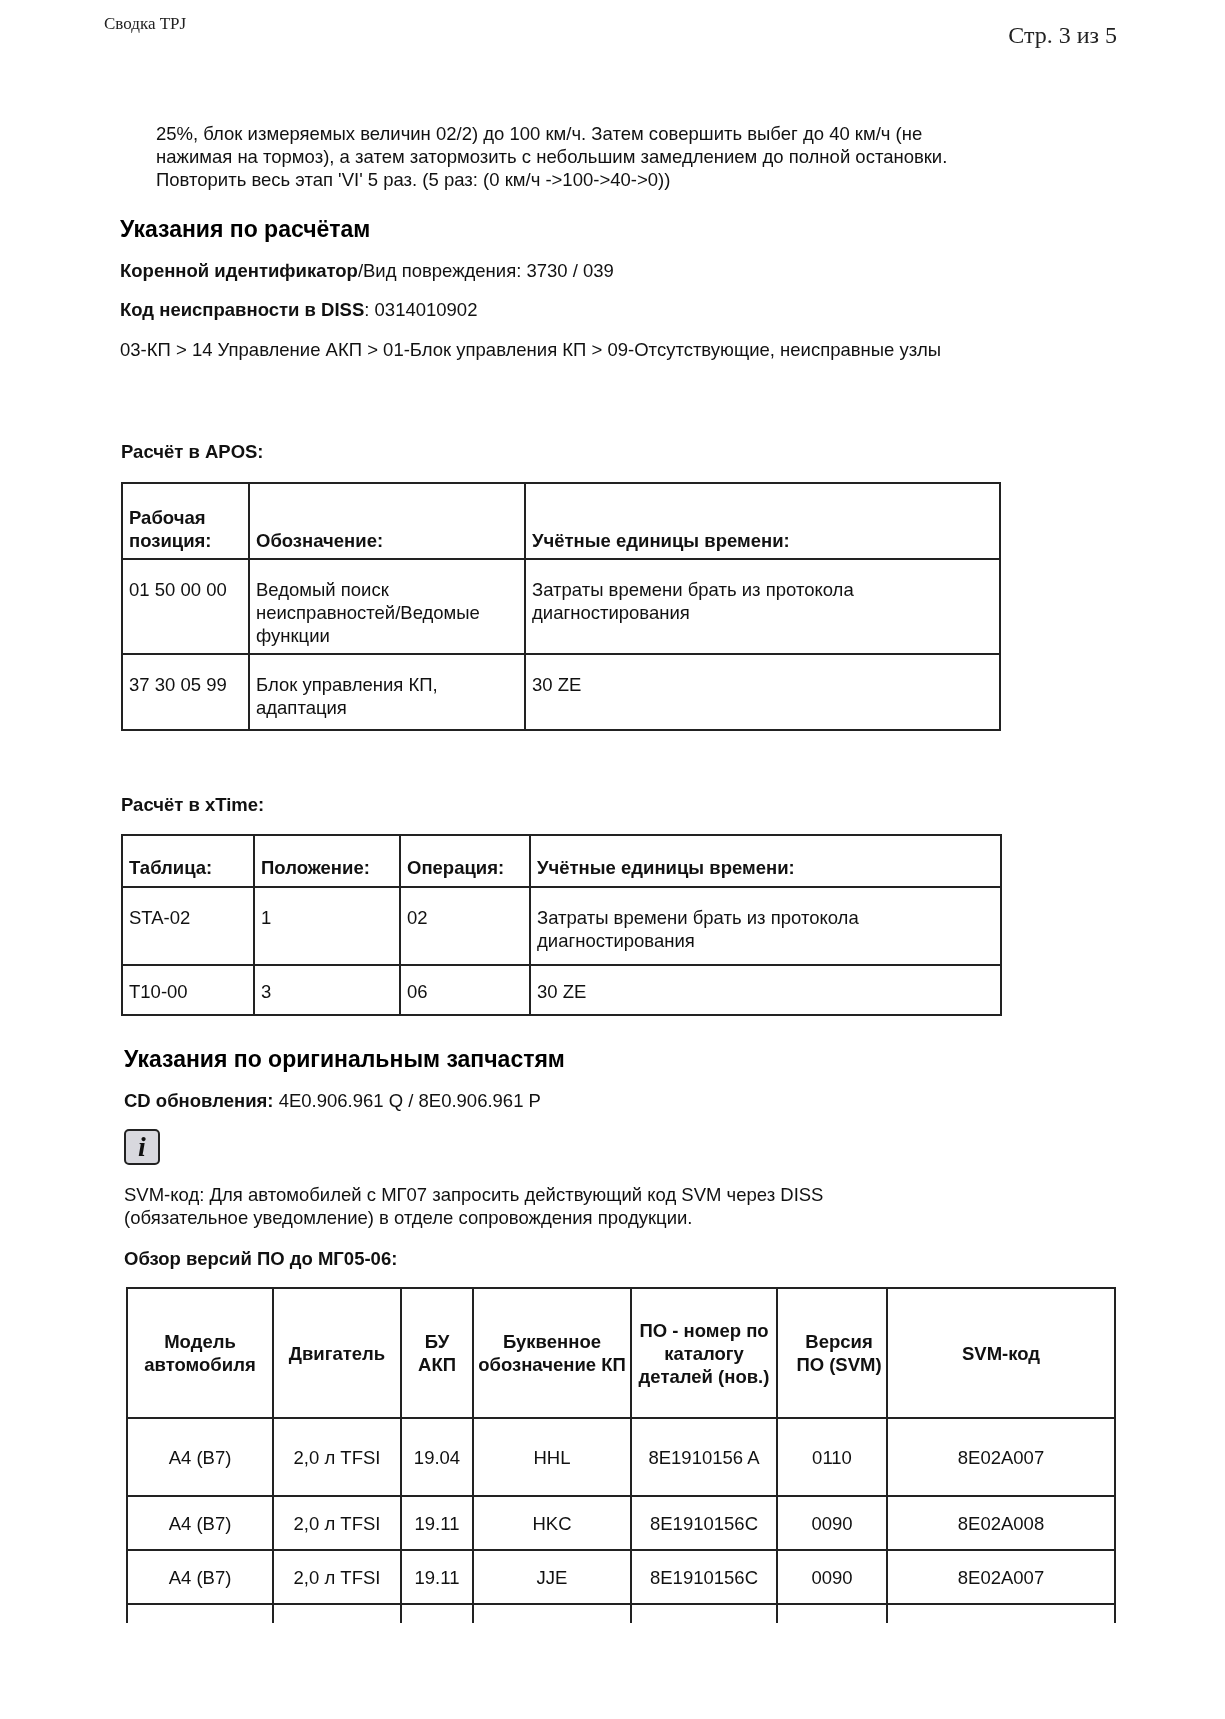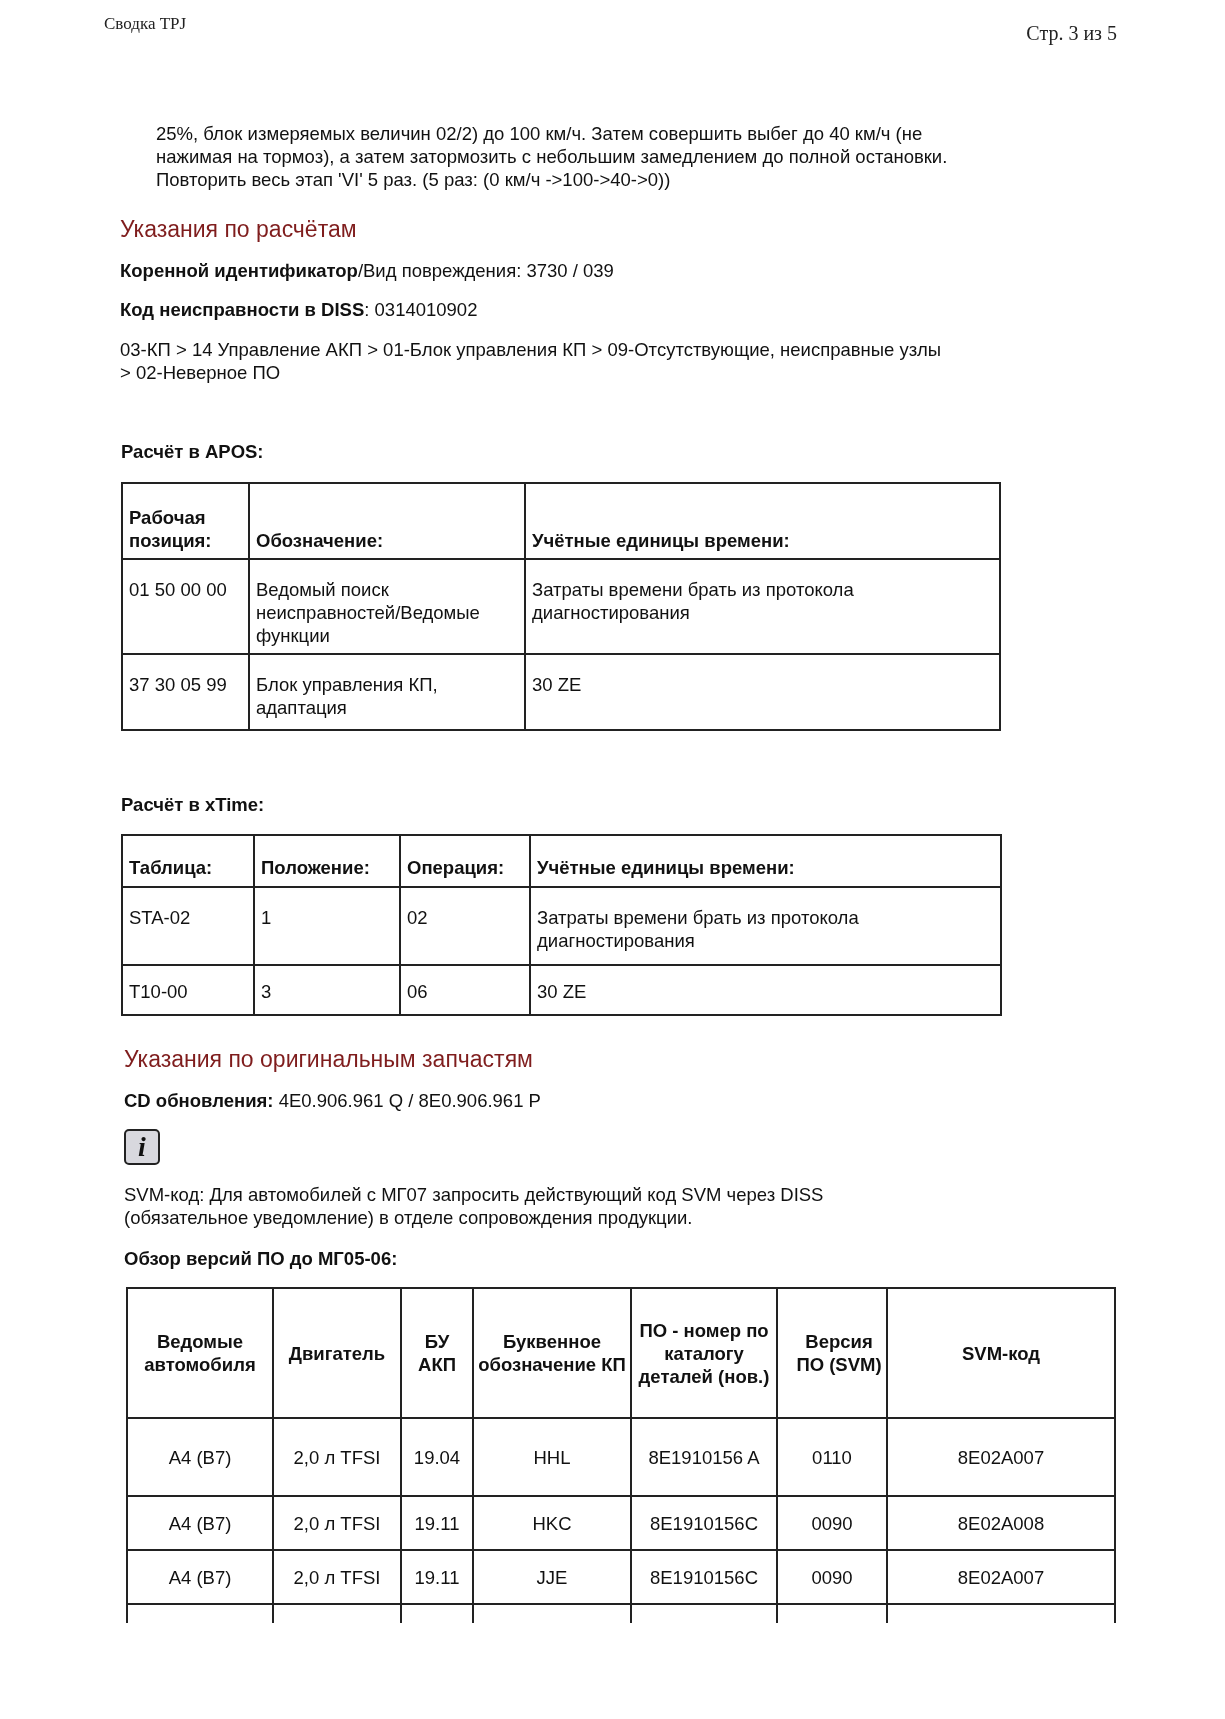--- a/index.html
+++ b/index.html
@@ -6,26 +6,26 @@
     body {
       width: 1225px; height: 1719px; background: #ffffff; position: relative; overflow: hidden;
       font-family: "Liberation Sans", sans-serif; color: #111111;
     }
     .page-header-left {
       position: absolute; left: 104px; top: 14px; font-family: "Liberation Serif", serif;
       font-size: 17px; color: #222;
     }
     .page-header-right {
       position: absolute; right: 108px; top: 22px; font-family: "Liberation Serif", serif;
-      font-size: 20px; color: #222;
+      font-size: 24px; color: #222;
     }
     .intro {
       position: absolute; left: 120px; top: 122px; width: 960px; font-size: 18.5px; line-height: 23px; margin-left: 36px;
     }
-    .h2 { position: absolute; font-size: 23px; font-weight: normal; color: #7f1d1d; }
+    .h2 { position: absolute; font-size: 23px; font-weight: bold; color: #000000; }
     .line { position: absolute; font-size: 18.5px; line-height: 23px; }
     .b { font-weight: bold; }
     .sub { position: absolute; font-size: 18.5px; font-weight: bold; }
 
     table { border-collapse: collapse; position: absolute; }
     td, th { border: 2px solid #222; font-size: 18.5px; line-height: 23px; vertical-align: top; text-align: left; }
     th { font-weight: bold; }
 
     #apos { left: 121px; top: 482px; width: 880px; }
     #apos th { padding: 22px 6px 6px 6px; vertical-align: bottom; height: 46px; }
@@ -69,21 +69,20 @@
 <div class="h2" style="left:120px; top:216px;">Указания по расчётам</div>
 
 <div class="line" style="left:120px; top:259px;">
   <span class="b">Коренной идентификатор</span><span>/Вид повреждения: 3730 / 039</span>
 </div>
 <div class="line" style="left:120px; top:298px;">
   <span class="b">Код неисправности в DISS</span><span>: 0314010902</span>
 </div>
 <div class="line" style="left:120px; top:338px;">
   <div>03-КП &gt; 14 Управление АКП &gt; 01-Блок управления КП &gt; 09-Отсутствующие, неисправные узлы</div>
-  <div>&gt; 02-Неверное ПО</div>
 </div>
 
 <div class="sub" style="left:121px; top:441px;">Расчёт в APOS:</div>
 <table id="apos">
   <tbody>
       <tr>
     <th style="width:113px;">Рабочая позиция:</th>
     <th style="width:262px;">Обозначение:</th>
     <th>Учётные единицы времени:</th>
   </tr>
@@ -131,21 +130,21 @@
 <div class="info-icon">i</div>
 <div class="line" style="left:124px; top:1183px;">
   <div>SVM-код: Для автомобилей с МГ07 запросить действующий код SVM через DISS</div>
   <div>(обязательное уведомление) в отделе сопровождения продукции.</div>
 </div>
 <div class="sub" style="left:124px; top:1248px;">Обзор версий ПО до МГ05-06:</div>
 
 <table id="versions">
   <tbody>
       <tr>
-    <th style="width:136px;">Ведомые автомобиля</th>
+    <th style="width:136px;">Модель автомобиля</th>
     <th style="width:118px;margin-left:25px;">Двигатель</th>
     <th style="width:62px;">БУ АКП</th>
     <th style="width:148px;">Буквенное обозначение КП</th>
     <th style="width:136px;">ПО - номер по каталогу деталей (нов.)</th>
     <th style="width:86px;padding-left:18px;">Версия ПО (SVM)</th>
     <th>SVM-код</th>
   </tr>
   <tr class="vr1">
     <td>A4 (B7)</td>
     <td>2,0 л TFSI</td>

